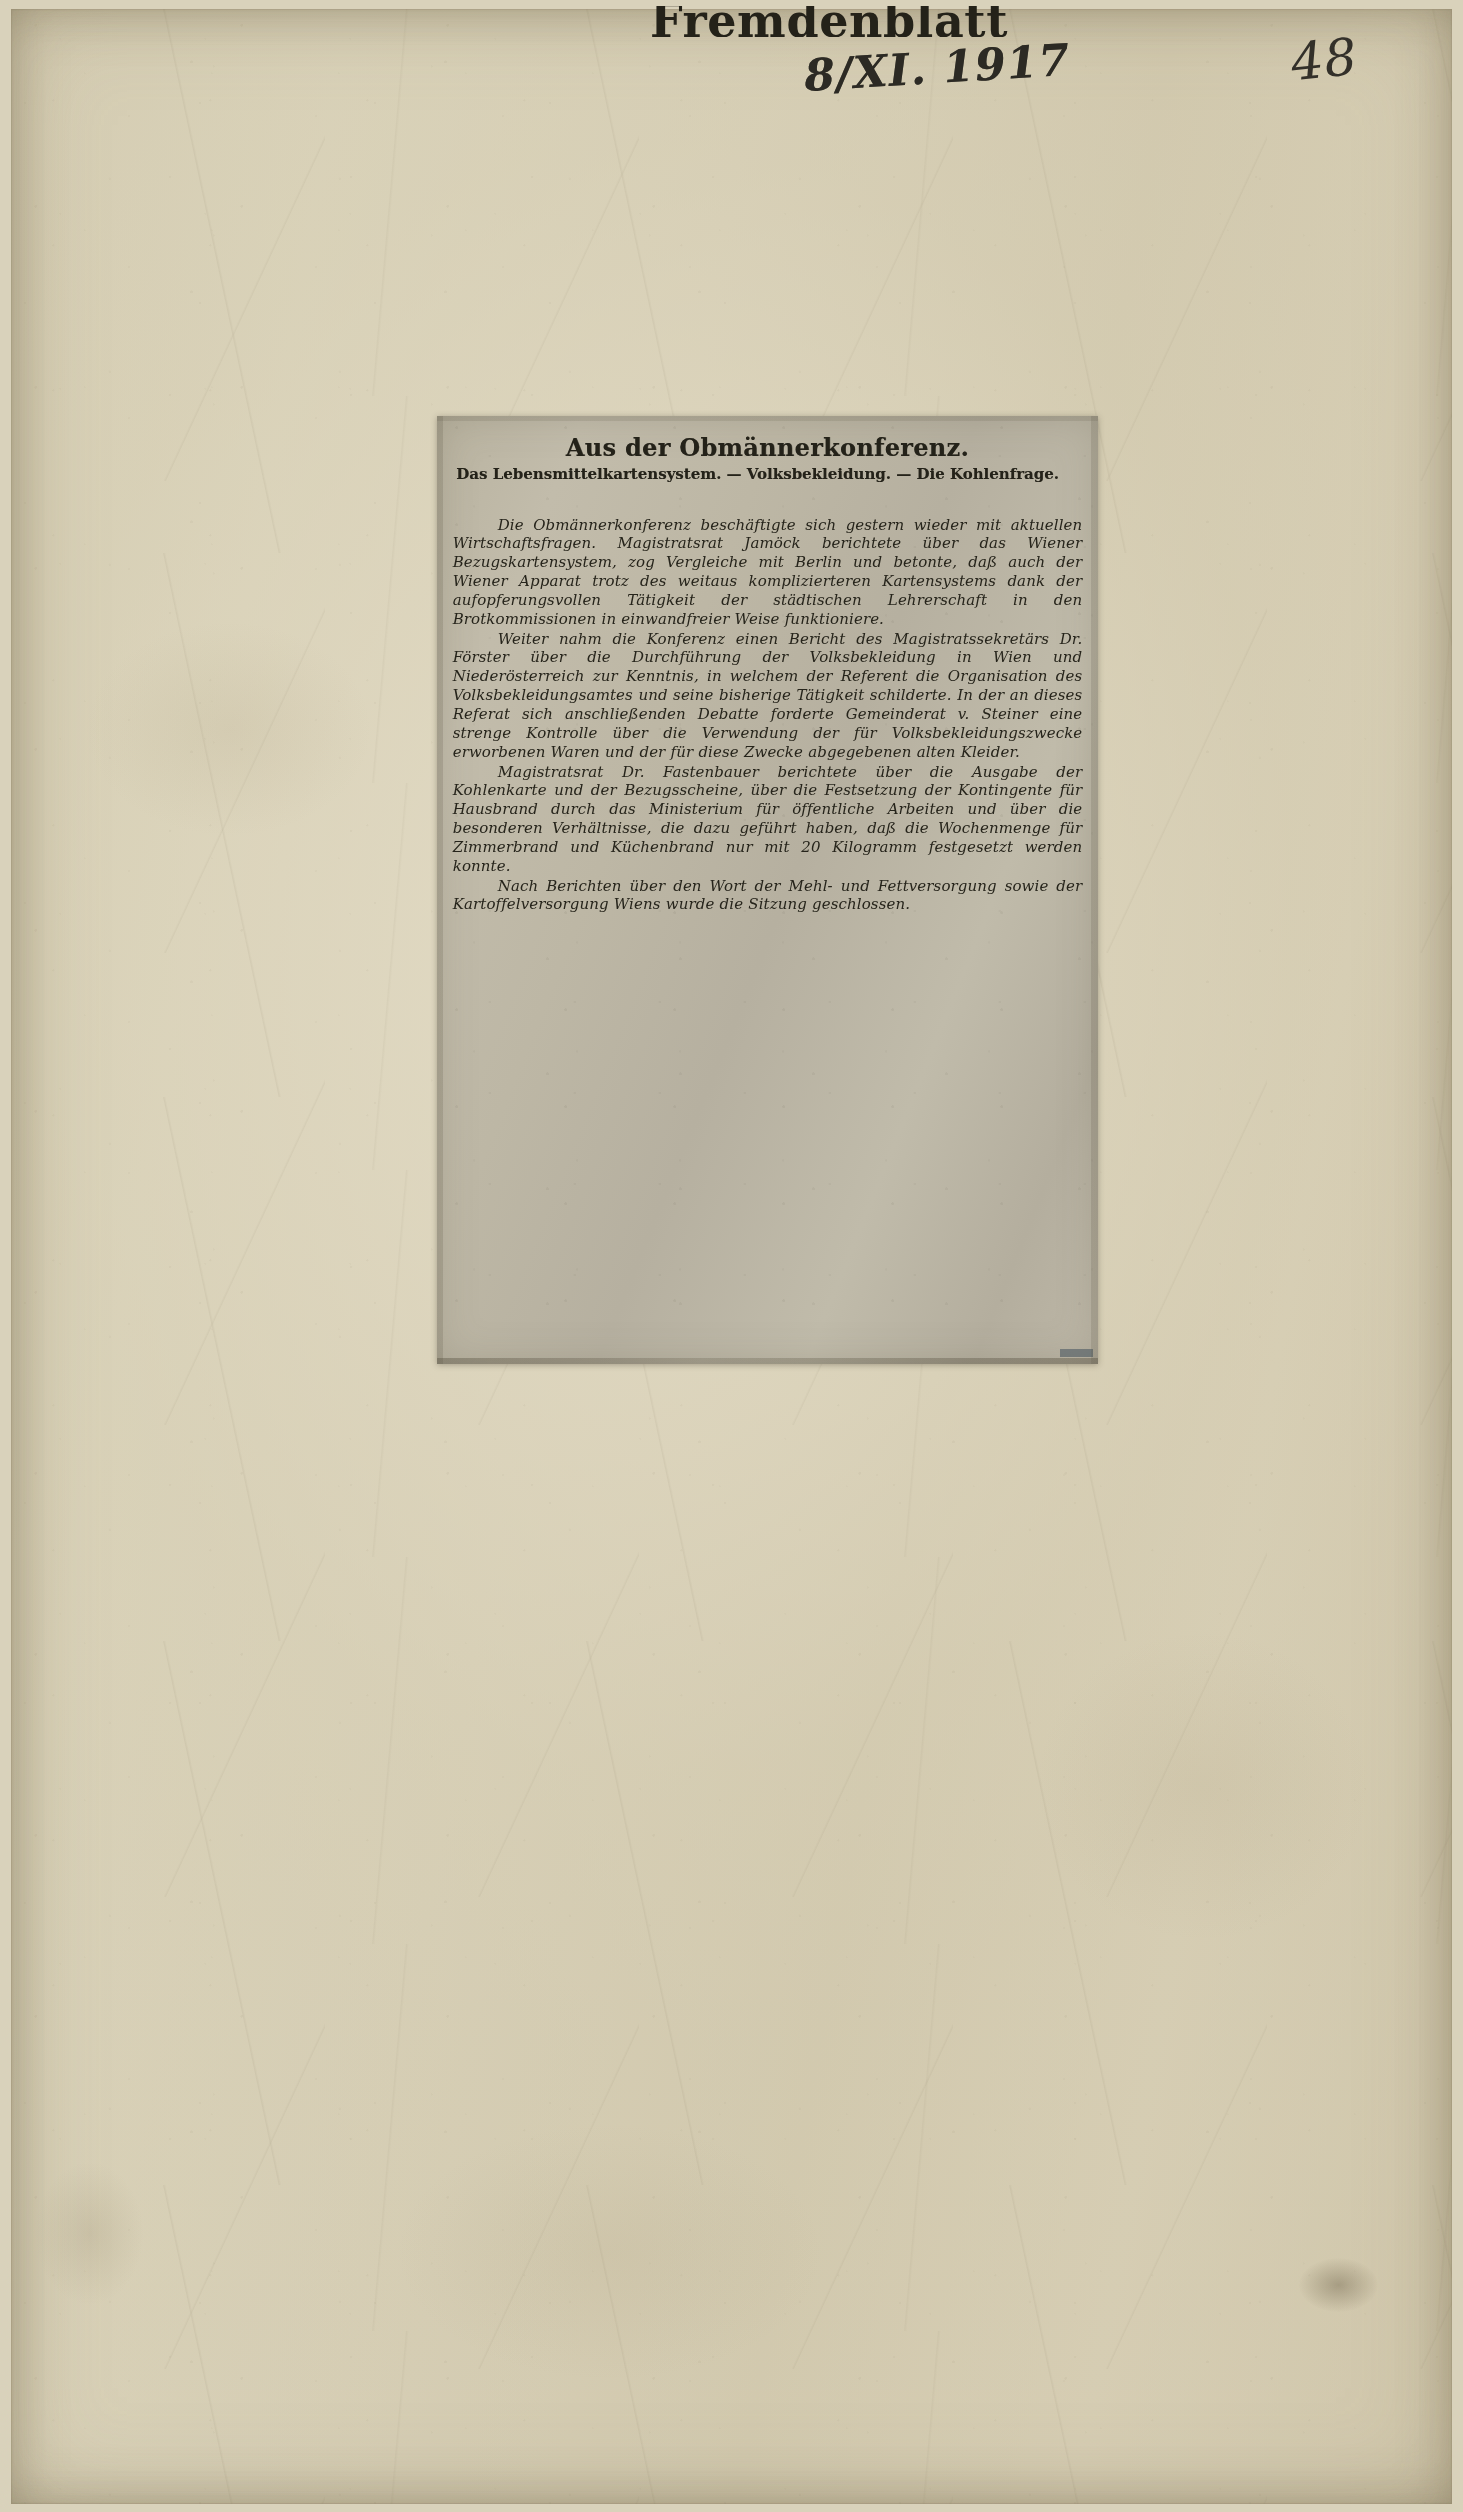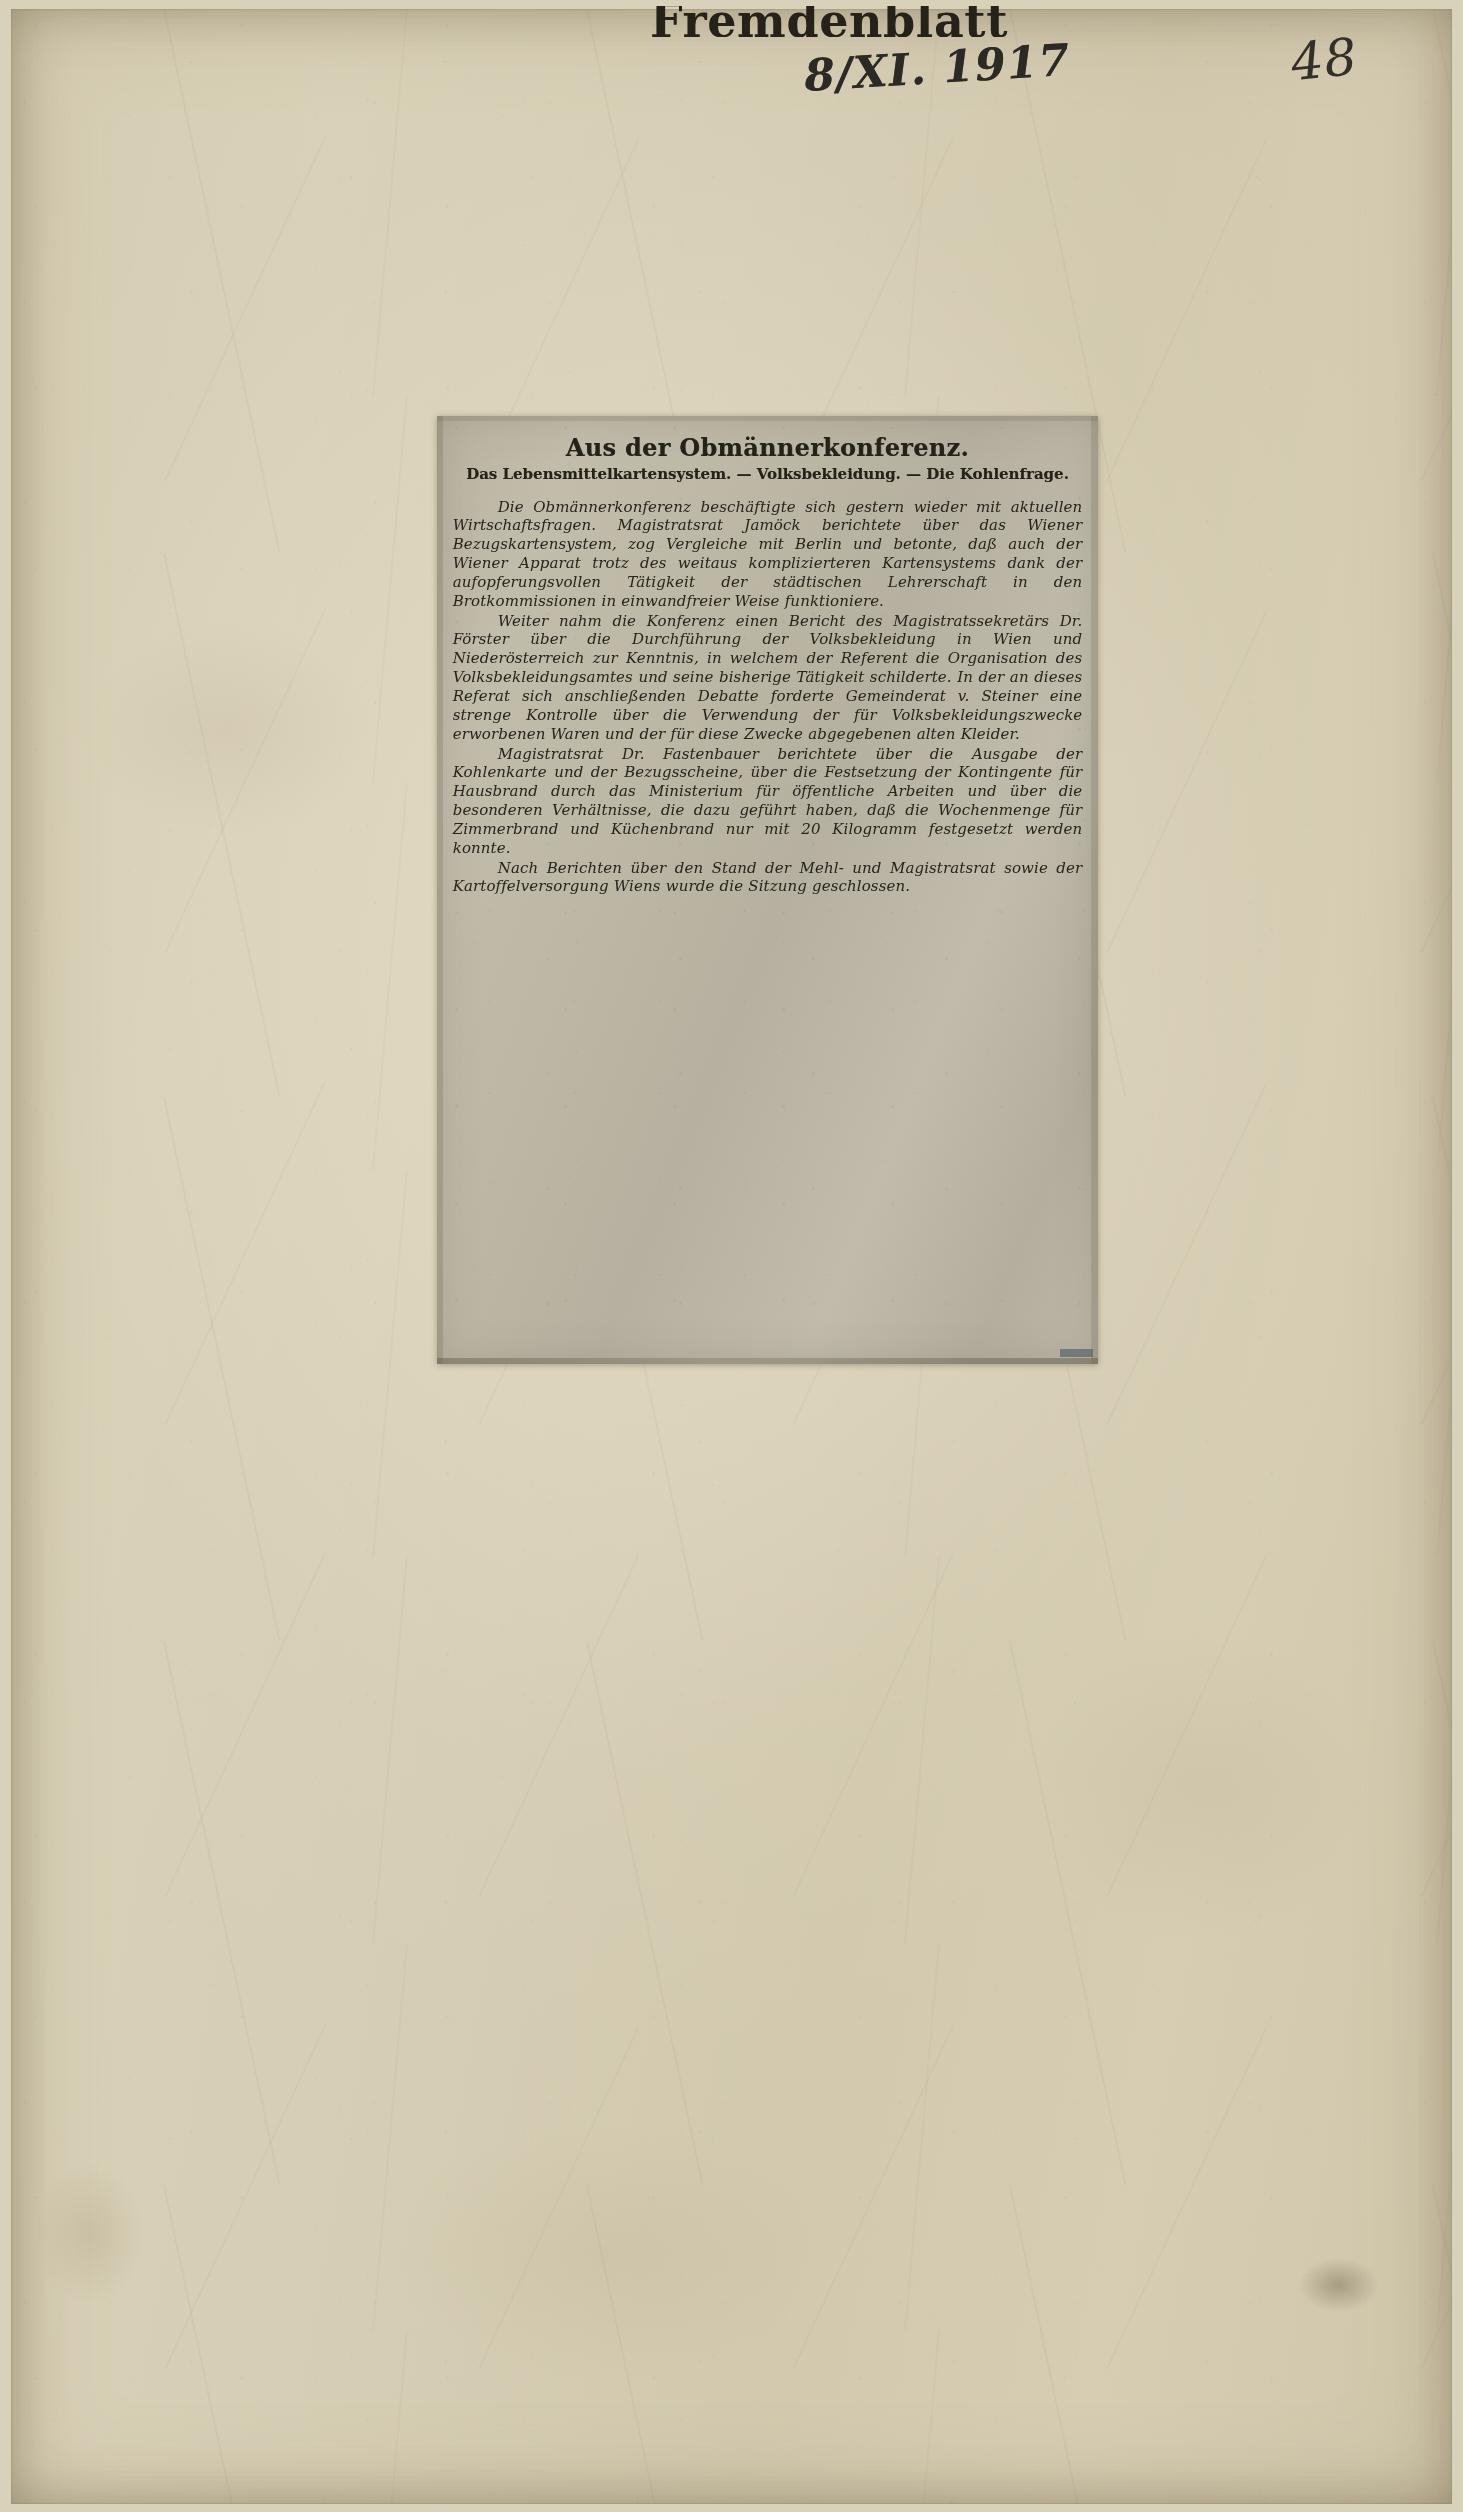--- a/index.html
+++ b/index.html
@@ -180,25 +180,24 @@
 
   .clip-headline {
     text-align: center;
     font-size: 24px;
     font-weight: 700;
     letter-spacing: 0.3px;
     margin: 2.4px 0 3.6px 0;
     text-shadow: 0.3px 0 0 rgba(36,34,25,0.55);
   }
   .clip-subhead {
-    text-align: center;
     font-size: 15px;
     font-weight: 700;
     line-height: 1.22;
-    margin: 0 0 6px 0;
+    margin: 0 0 24px 0;
     padding: 0 3.6px;
     text-shadow: 0.2px 0 0 rgba(36,34,25,0.4);
   }
   .clip-rule {
     width: 91px;
     height: 1.8px;
     background: #3a3629;
     margin: 0 auto 6px auto;
     opacity: 0;
   }
@@ -261,21 +260,21 @@
   <div class="clipping">
     <div class="clip-grain"></div>
     <div class="clip-inner">
       <div class="clip-headline fraktur">Aus der Obmännerkonferenz.</div>
       <div class="clip-subhead fraktur">Das Lebensmittelkartensystem. — Volksbekleidung. — Die Kohlenfrage.</div>
       <div class="clip-rule"></div>
       <div class="clip-body fraktur">
         <p>Die Obmännerkonferenz beschäftigte sich gestern wieder mit aktuellen Wirtschaftsfragen. Magistratsrat Jamöck berichtete über das Wiener Bezugskartensystem, zog Vergleiche mit Berlin und betonte, daß auch der Wiener Apparat trotz des weitaus komplizierteren Kartensystems dank der aufopferungsvollen Tätigkeit der städtischen Lehrerschaft in den Brotkommissionen in einwandfreier Weise funktioniere.</p>
         <p>Weiter nahm die Konferenz einen Bericht des Magistratssekretärs Dr. Förster über die Durchführung der Volksbekleidung in Wien und Niederösterreich zur Kenntnis, in welchem der Referent die Organisation des Volksbekleidungsamtes und seine bisherige Tätigkeit schilderte. In der an dieses Referat sich anschließenden Debatte forderte Gemeinderat v. Steiner eine strenge Kontrolle über die Verwendung der für Volksbekleidungszwecke erworbenen Waren und der für diese Zwecke abgegebenen alten Kleider.</p>
         <p>Magistratsrat Dr. Fastenbauer berichtete über die Ausgabe der Kohlenkarte und der Bezugsscheine, über die Festsetzung der Kontingente für Hausbrand durch das Ministerium für öffentliche Arbeiten und über die besonderen Verhältnisse, die dazu geführt haben, daß die Wochenmenge für Zimmerbrand und Küchenbrand nur mit 20 Kilogramm festgesetzt werden konnte.</p>
-        <p>Nach Berichten über den Stand der Mehl- und Magistratsrat sowie der Kartoffelversorgung Wiens wurde die Sitzung geschlossen.</p>
+        <p>Nach Berichten über den Wort der Mehl- und Fettversorgung sowie der Kartoffelversorgung Wiens wurde die Sitzung geschlossen.</p>
       </div>
     </div>
     <div class="clip-blob"></div>
     <div class="clip-tear"></div>
   </div>
 
 </div>
 
 
 </body></html>

